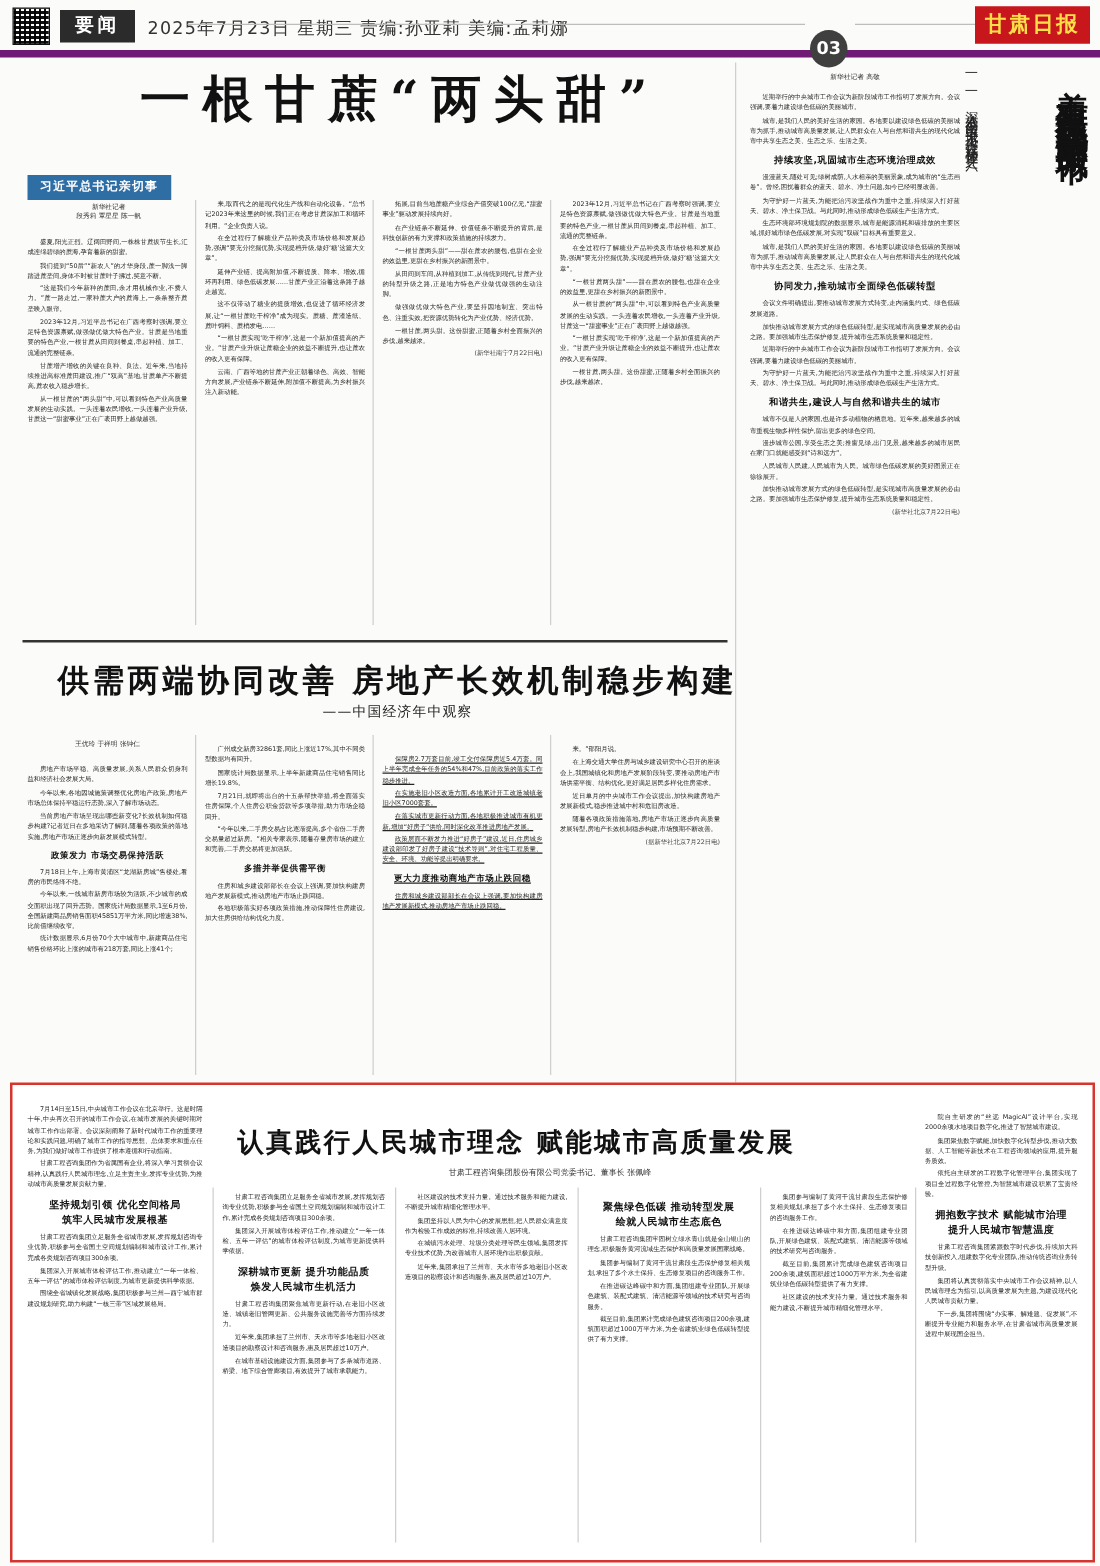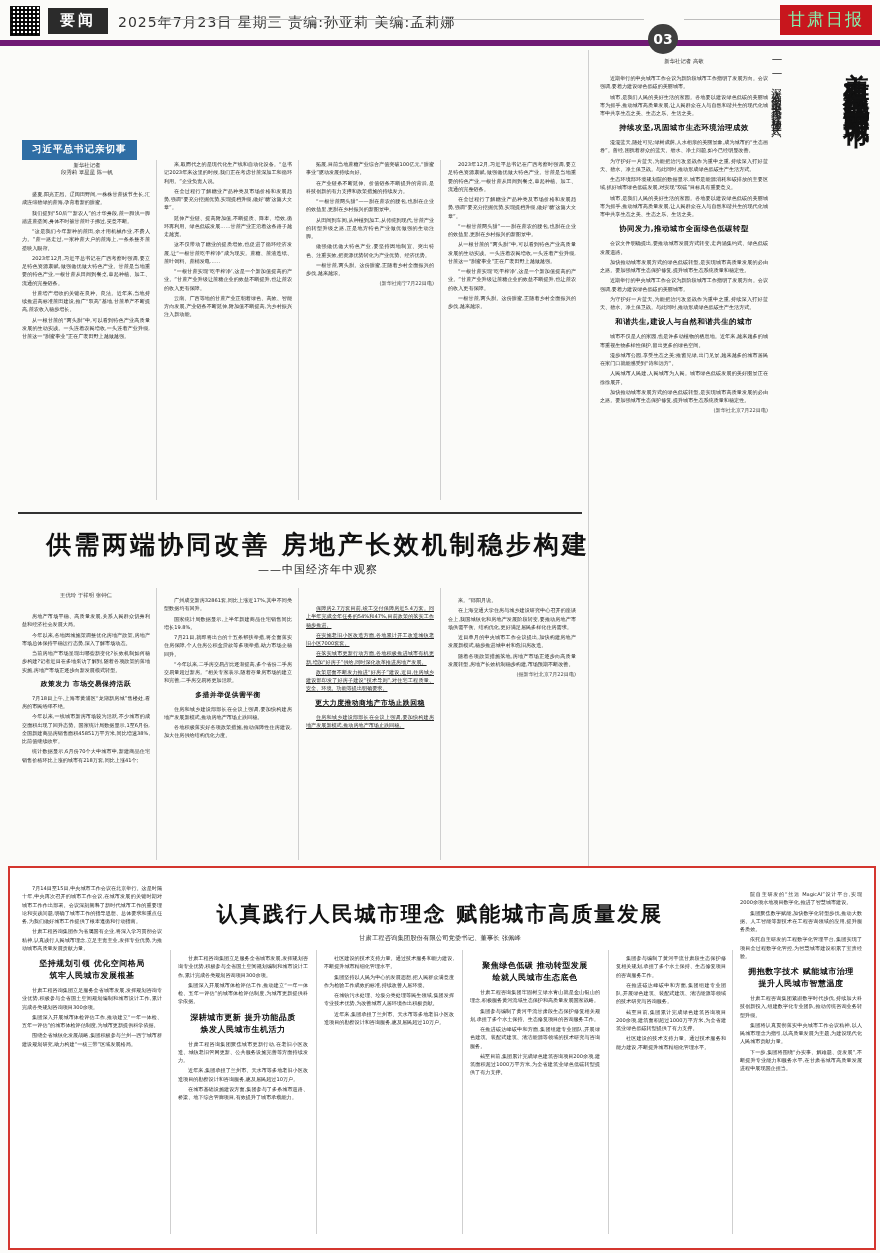--- a/index.html
+++ b/index.html
@@ -12,21 +12,21 @@
       repeating-linear-gradient(0deg,#111 0 2px,#fff 2px 4px),
       repeating-linear-gradient(90deg,#111 0 2px,transparent 2px 4px);
       background-blend-mode:multiply;border:1px solid #111;}
   .section-tag{position:absolute;left:48px;top:8px;background:#2b2b2b;color:#fff;
       font-size:15px;letter-spacing:3px;padding:3px 12px 4px 12px;font-weight:bold;}
   .mast-meta{position:absolute;left:118px;top:14px;font-size:14px;color:#333;letter-spacing:1px;}
   .pagebadge{position:absolute;left:648px;top:4px;width:30px;height:30px;border-radius:50%;
       background:#3f3f3f;color:#fff;font-size:14px;font-weight:bold;display:flex;align-items:center;justify-content:center;margin-top:20px;}
   .rule-left{position:absolute;left:150px;top:19px;width:494px;height:1px;background:#bdbdbd;}
   .rule-right{position:absolute;left:684px;top:19px;width:110px;height:1px;background:#bdbdbd;}
-  .brand{position:absolute;right:8px;top:5px;background:#c8161d;color:#86efac;font-size:17px;font-weight:normal;
+  .brand{position:absolute;right:8px;top:5px;background:#c8161d;color:#fde047;font-size:17px;font-weight:bold;
       letter-spacing:2px;padding:3px 8px 4px 8px;}
 
   
   .col{font-size:5.1px;line-height:1.62;text-align:justify;color:#262626;
        font-family:"DejaVu Sans","Liberation Sans",sans-serif;}
   .col p{margin:0 0 2px 0;text-indent:10px;}
   .byline{font-size:5.4px;text-align:center;color:#333;margin:0 0 3px 0;}
   .subhead{font-size:7.4px;font-weight:bold;text-align:center;margin:5px 0 4px 0;color:#111;letter-spacing:0.5px;}
   .vline{position:absolute;background:#cfcfcf;width:1px;}
   .hline{position:absolute;background:#cfcfcf;height:1px;}
@@ -48,21 +48,21 @@
       writing-mode:vertical-rl;text-orientation:upright;font-size:10.5px;letter-spacing:2px;color:#222;line-height:1.5;}
 
   
   .t2-title{position:absolute;left:18px;top:528px;width:600px;text-align:center;
       font-size:25px;font-weight:bold;letter-spacing:3px;color:#111;
       font-family:"DejaVu Serif","Liberation Serif",serif;}
   .t2-sub{position:absolute;left:18px;top:562px;width:600px;text-align:center;font-size:11px;color:#222;letter-spacing:1px;}
 
   
   .redbox{position:absolute;left:8px;top:866px;width:864px;height:380px;border:2px solid #d4362f;background:#fff;}
-  .t3-title{position:absolute;left:190px;top:900px;width:500px;text-align:center;
+  .t3-title{position:absolute;left:190px;top:900px;width:500px;
       font-size:21px;font-weight:bold;letter-spacing:2px;color:#111;
       font-family:"DejaVu Serif","Liberation Serif",serif;}
   .t3-sub{position:absolute;left:190px;top:934px;width:500px;text-align:center;font-size:6.4px;color:#333;}
   .b-sub{font-size:8px;font-weight:bold;text-align:center;margin:6px 0 4px 0;color:#111;letter-spacing:0.5px;line-height:1.5;}
   .end{font-size:5.1px;text-align:right;color:#444;margin-top:2px;}
 </style>
 </head>
 <body>
 
 <div class="page">
@@ -70,20 +70,21 @@
   <div class="masthead">
     <div class="qr"></div>
     <div class="section-tag">要闻</div>
     <div class="mast-meta">2025年7月23日  星期三  责编:孙亚莉  美编:孟莉娜</div>
     <div class="rule-left"></div>
     <div class="pagebadge">03</div>
     <div class="rule-right"></div>
     <div class="brand">甘肃日报</div>
   </div>
 
+  <div class="t1-title">一根甘蔗“两头甜”</div>
   <div class="t1-tag">习近平总书记亲切事</div>
 
   <div class="vtitle">着力建设绿色低碳的美丽城市</div>
   <div class="vsub">——深入贯彻落实中央城市工作会议精神述评之六</div>
 
   <div style="position:absolute;left:22px;top:162px;width:130px;">
     <div class="byline" style="white-space:pre-line;">新华社记者
 段秀莉 覃星星 陈一帆</div>
   </div>
 

